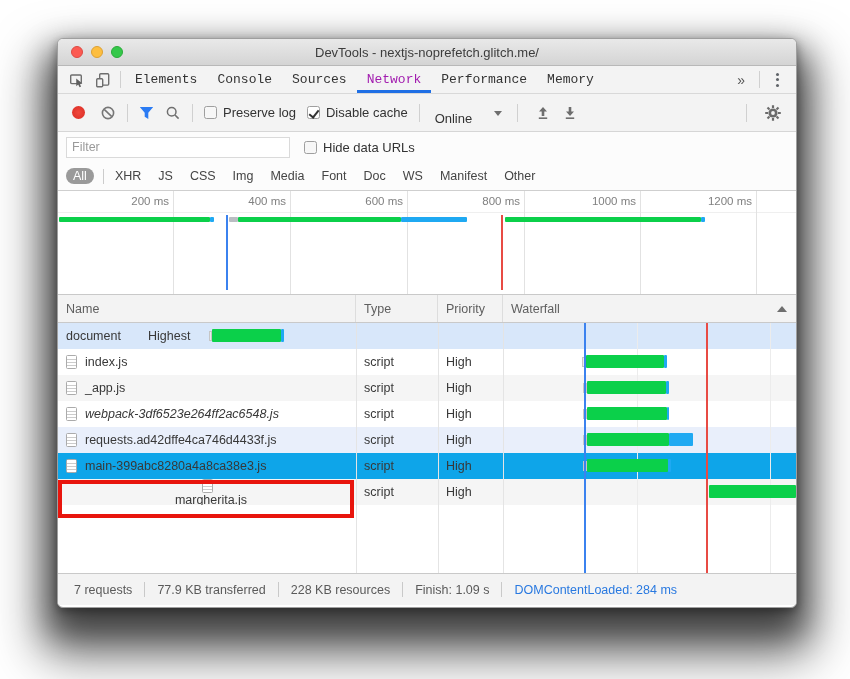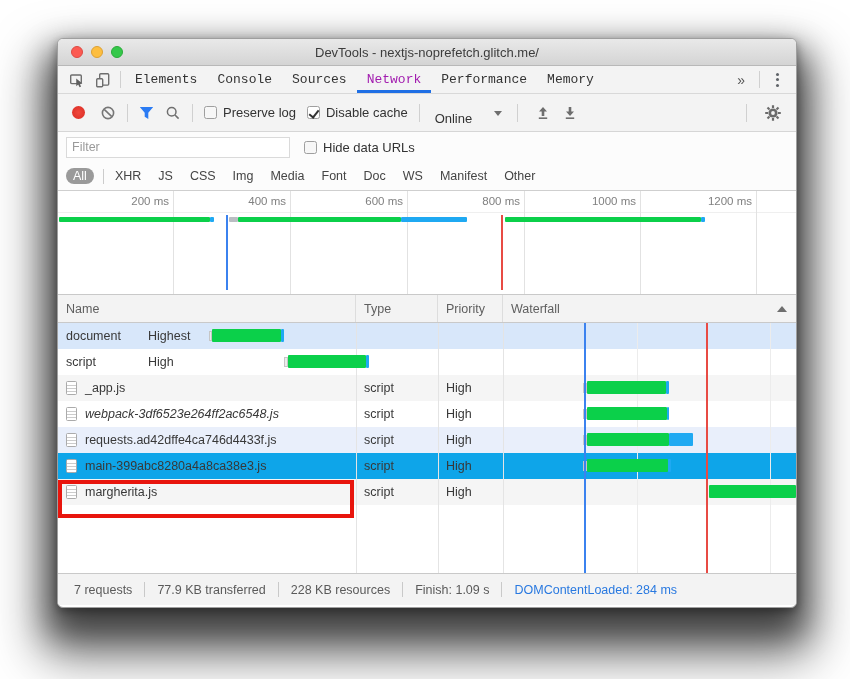--- a/index.html
+++ b/index.html
@@ -273,20 +273,24 @@
         <div class="row" style="background: rgb(216, 231, 250);">
           <div class="cell" style="width: 82px;">document</div>
           <div class="cell" style="width: 65px;">Highest</div>
           <div class="cell wfcell" style="flex: 1 1 0%;">
             <div class="tickbar" style="left: 4px; width: 3px;"></div>
             <div class="bar" style="left: 76px; width: 3px; background: rgb(31, 169, 242);"></div>
             <div class="bar" style="left: 7px; width: 69px; background: rgb(11, 208, 74); z-index: 2;"></div>
           </div>
         </div>
         <div class="row" style="background: rgb(255, 255, 255);">
+          <div class="cell" style="width: 298px;">
+            <span class="doc-icon"></span>
+            <span>index.js</span>
+          </div>
           <div class="cell" style="width: 82px;">script</div>
           <div class="cell" style="width: 65px;">High</div>
           <div class="cell wfcell" style="flex: 1 1 0%;">
             <div class="tickbar" style="left: 79px; width: 4px;"></div>
             <div class="bar" style="left: 161px; width: 3px; background: rgb(31, 169, 242);"></div>
             <div class="bar" style="left: 83px; width: 78px; background: rgb(11, 208, 74); z-index: 2;"></div>
           </div>
         </div>
         <div class="row" style="background: rgb(245, 245, 245);">
           <div class="cell" style="width: 298px;">
@@ -334,21 +338,21 @@
           </div>
           <div class="cell" style="width: 82px;">script</div>
           <div class="cell" style="width: 65px;">High</div>
           <div class="cell wfcell" style="flex: 1 1 0%;">
             <div class="tickbar" style="left: 80px; width: 4px;"></div>
             <div class="bar" style="left: 165px; width: 3px; background: rgb(31, 169, 242);"></div>
             <div class="bar" style="left: 84px; width: 81px; background: rgb(11, 208, 74); z-index: 2;"></div>
           </div>
         </div>
         <div class="row" style="background: rgb(245, 245, 245);">
-          <div class="cell" style="width: 298px;">
+          <div class="cell" style="width: 298px; flex-direction: column;">
             <span class="doc-icon"></span>
             <span>margherita.js</span>
           </div>
           <div class="cell" style="width: 82px;">script</div>
           <div class="cell" style="width: 65px;">High</div>
           <div class="cell wfcell" style="flex: 1 1 0%;">
             <div class="bar" style="left: 206px; width: 87px; background: rgb(11, 208, 74); z-index: 2;"></div>
           </div>
         </div>
         <div class="vfaint" style="left: 298px; background: rgb(228, 228, 228);"></div>

